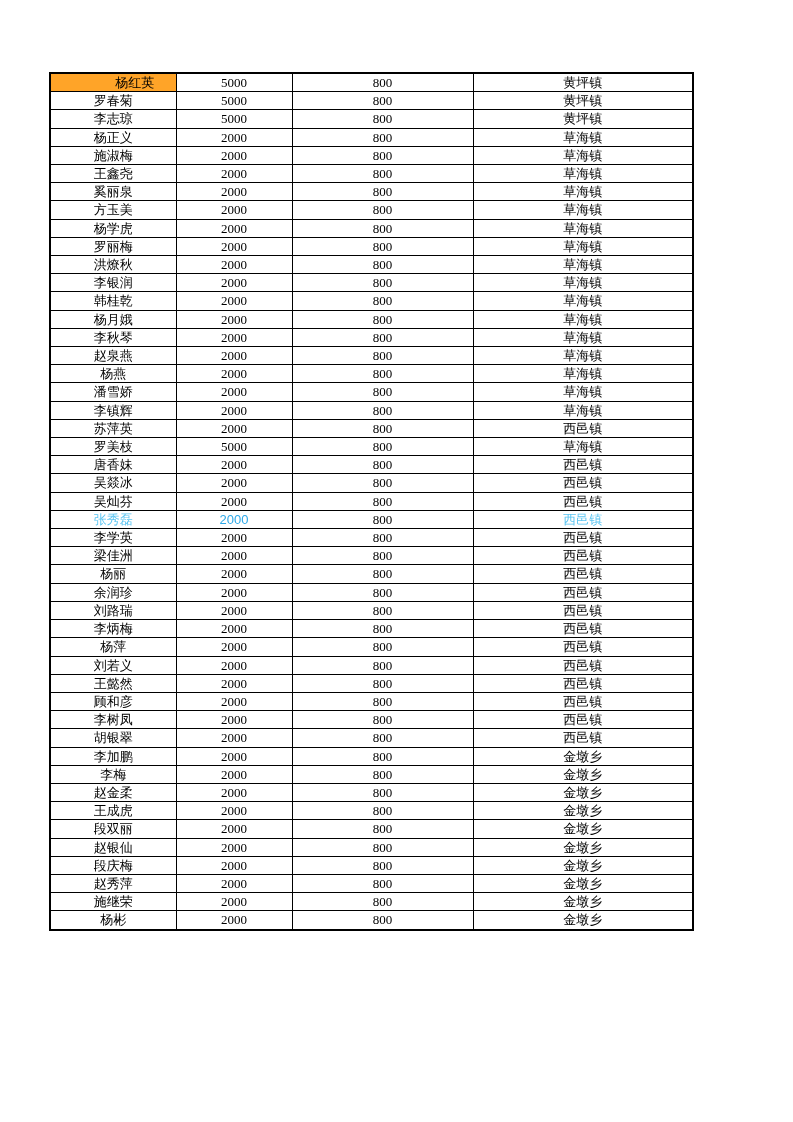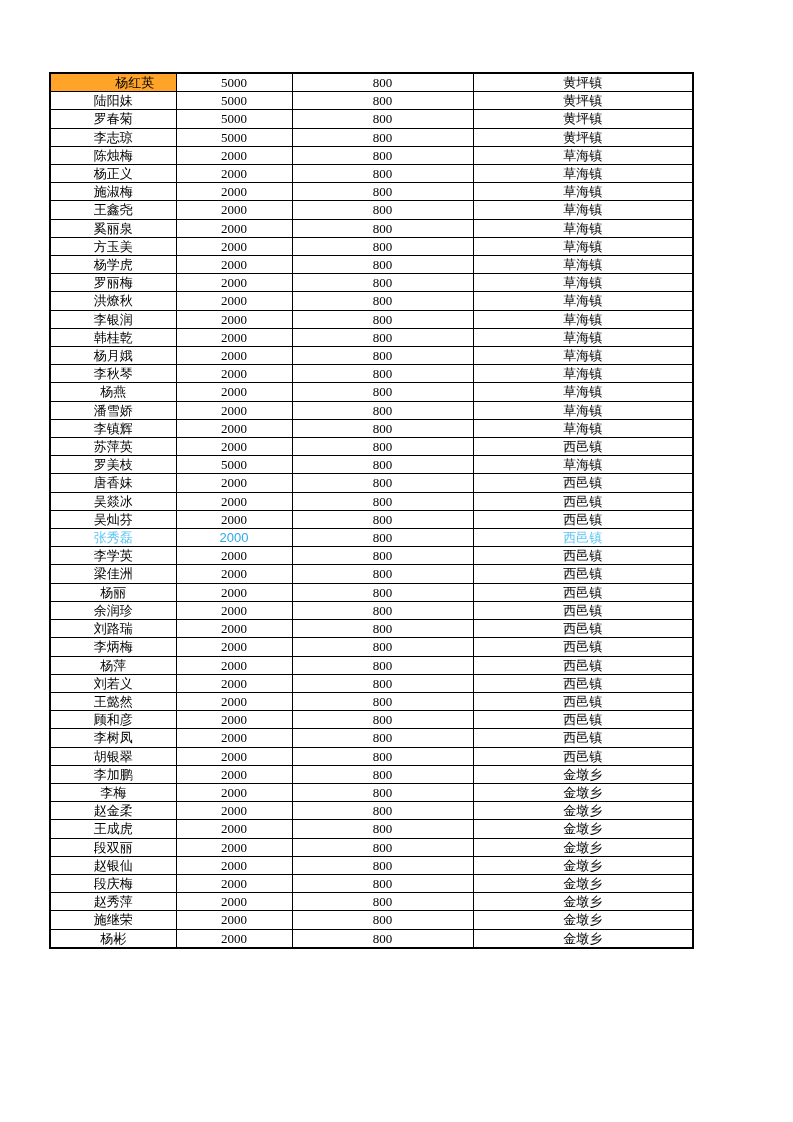--- a/index.html
+++ b/index.html
@@ -53,44 +53,32 @@
     <col class="col-town">
   </colgroup>
   <tbody>
       <tr>
         <td style="background: rgb(255, 164, 40); padding-left: 43px;">杨红英</td>
         <td>5000</td>
         <td>800</td>
         <td>黄坪镇</td>
       </tr>
       <tr>
-        <td>陆阳妹</td>
-        <td>5000</td>
-        <td>800</td>
-        <td>黄坪镇</td>
-      </tr>
-      <tr>
         <td>罗春菊</td>
         <td>5000</td>
         <td>800</td>
         <td>黄坪镇</td>
       </tr>
       <tr>
         <td>李志琼</td>
         <td>5000</td>
         <td>800</td>
         <td>黄坪镇</td>
       </tr>
       <tr>
-        <td>陈烛梅</td>
-        <td>2000</td>
-        <td>800</td>
-        <td>草海镇</td>
-      </tr>
-      <tr>
         <td>杨正义</td>
         <td>2000</td>
         <td>800</td>
         <td>草海镇</td>
       </tr>
       <tr>
         <td>施淑梅</td>
         <td>2000</td>
         <td>800</td>
         <td>草海镇</td>
@@ -144,20 +132,26 @@
         <td>草海镇</td>
       </tr>
       <tr>
         <td>杨月娥</td>
         <td>2000</td>
         <td>800</td>
         <td>草海镇</td>
       </tr>
       <tr>
         <td>李秋琴</td>
+        <td>2000</td>
+        <td>800</td>
+        <td>草海镇</td>
+      </tr>
+      <tr>
+        <td>赵泉燕</td>
         <td>2000</td>
         <td>800</td>
         <td>草海镇</td>
       </tr>
       <tr>
         <td>杨燕</td>
         <td>2000</td>
         <td>800</td>
         <td>草海镇</td>
       </tr>

